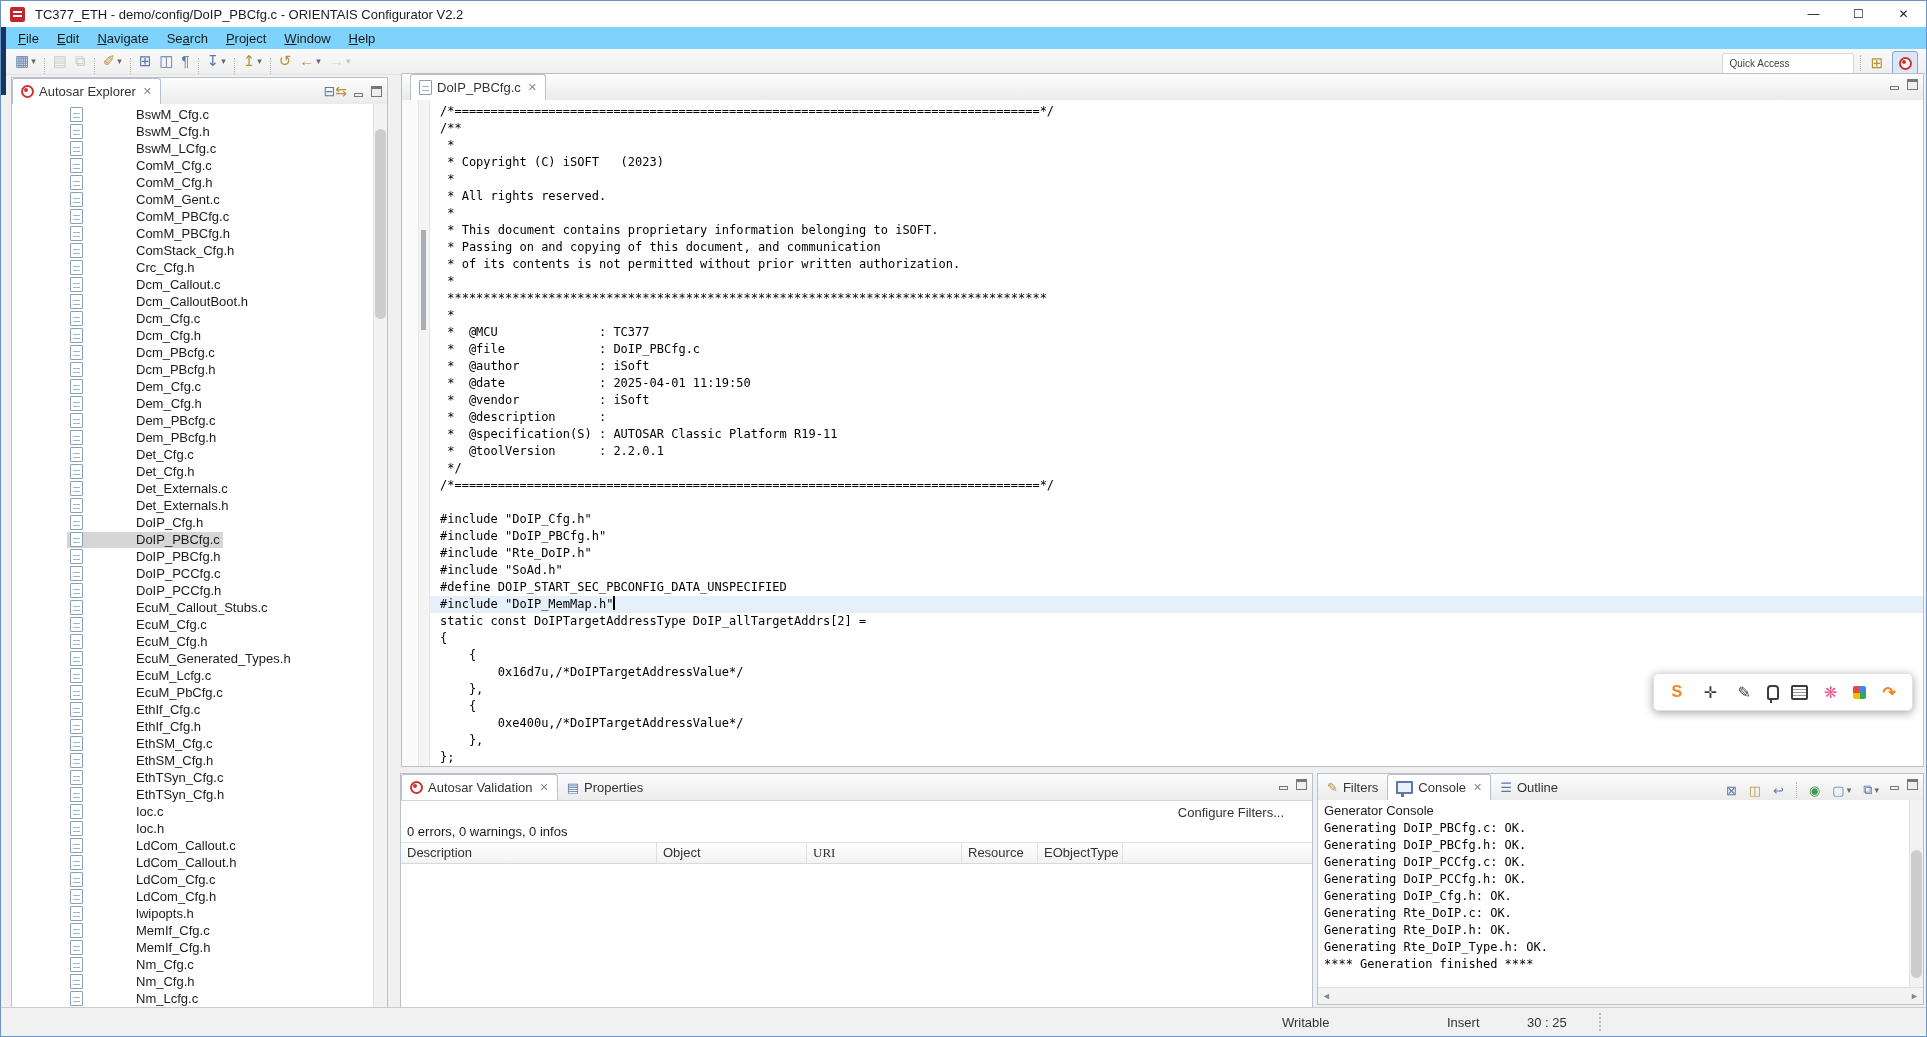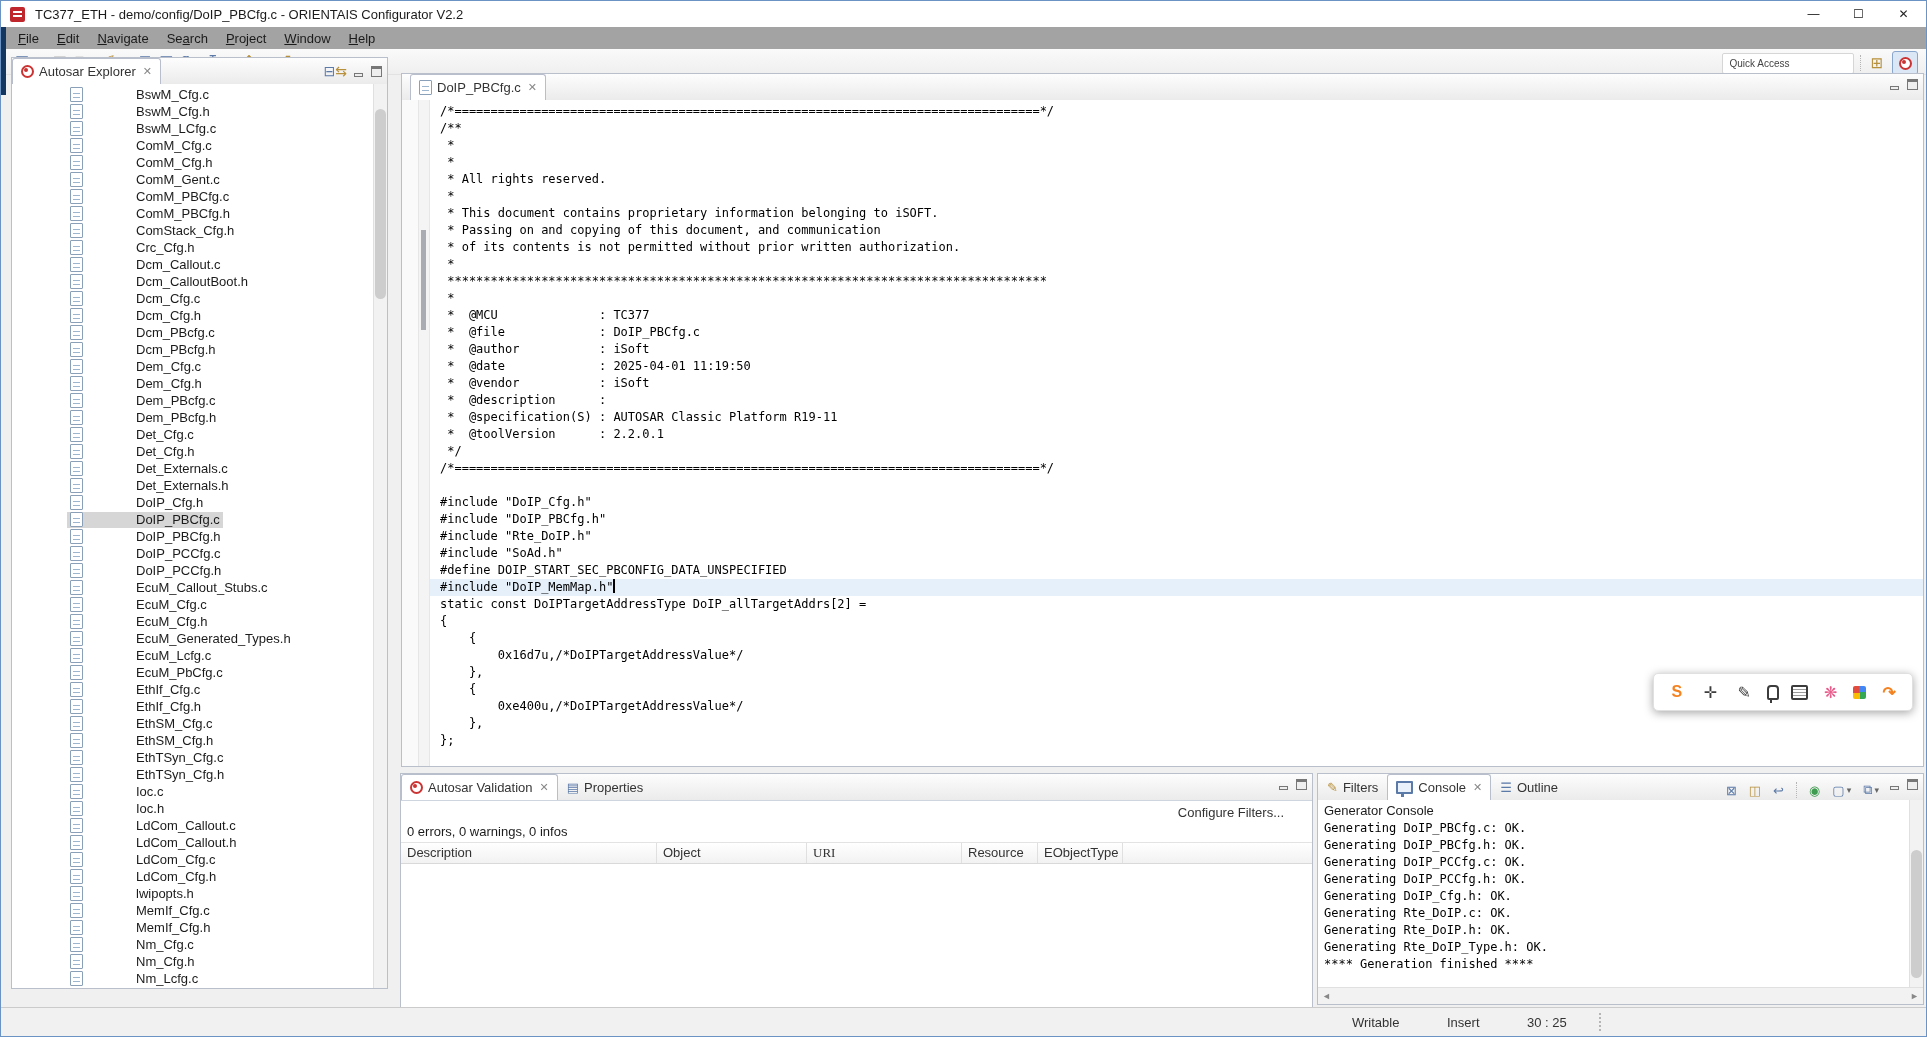--- a/index.html
+++ b/index.html
@@ -6,21 +6,21 @@
   #window{position:relative;width:1927px;height:1037px;background:#f0f0f1;border:1px solid #6b94c4;
           font-family:"Liberation Sans",sans-serif;overflow:hidden;box-sizing:border-box;}
   
   #title-bar{position:absolute;left:0;top:0;width:100%;height:26px;background:#ffffff;display:flex;align-items:center;}
   #app-icon{width:15px;height:15px;margin-left:9px;background:#c0272d;border-radius:2px;position:relative;flex:none;}
   #app-icon::after{content:'';position:absolute;left:3px;top:4px;right:3px;height:2px;background:#fff;box-shadow:0 4px 0 #fff;}
   #title-text{margin-left:10px;font-size:13px;color:#1b1b1b;white-space:nowrap;}
   #win-controls{position:absolute;right:0;top:0;height:26px;display:flex;}
   .win-btn{width:45px;height:26px;display:flex;align-items:center;justify-content:center;font-size:12px;color:#222;}
   
-  #menu-bar{position:absolute;left:0;top:26px;width:100%;height:22px;background:#a3a3a3;display:flex;align-items:center;padding-left:8px;box-sizing:border-box;}
+  #menu-bar{position:absolute;left:0;top:26px;width:100%;height:22px;background:#7dd3fc;display:flex;align-items:center;padding-left:8px;box-sizing:border-box;}
   .menu-item{padding:2px 9px;font-size:13px;color:#1b1b1b;}
   .menu-item u{text-decoration:underline;}
   #edge-strip{position:absolute;left:0;top:26px;width:5px;height:68px;background:#12365f;z-index:5;}
   
   #toolbar{position:absolute;left:0;top:48px;width:100%;height:26px;background:linear-gradient(#fafafa,#efefef);display:flex;align-items:center;padding-left:10px;box-sizing:border-box;border-bottom:1px solid #e2e2e2;}
   .tbi{display:inline-flex;align-items:center;height:22px;padding:0 3px;margin:0 1px;font-size:15px;}
   .tbi .glyph{line-height:20px;}
   .tbi.dd::after{content:"▾";font-size:9px;color:#666;margin-left:2px;}
   .tbi.disabled{opacity:.35;filter:grayscale(1);}
   .tbi.sep{width:0;padding:0;margin:0 4px;height:16px;border-left:1px dotted #b5b5b5;}
@@ -36,21 +36,21 @@
   .tabstrip{height:26px;background:linear-gradient(#fdfdfd,#ebebeb);border-bottom:1px solid #cfd5de;display:flex;align-items:flex-end;position:relative;}
   .tab{display:inline-flex;align-items:center;gap:5px;height:25px;padding:0 8px;font-size:13px;color:#333;border:1px solid transparent;border-bottom:none;white-space:nowrap;}
   .tab.selected{background:#fff;border-color:#b8becc;border-radius:3px 3px 0 0;}
   .tab .close-x{font-size:11px;color:#888;margin-left:2px;}
   .hdr-icons{position:absolute;right:4px;top:4px;display:flex;align-items:center;gap:5px;}
   .hicon{font-size:14px;line-height:16px;}
   .mm-btn{width:13px;height:13px;position:relative;display:inline-block;}
   .mm-min::after{content:'';position:absolute;left:2px;right:2px;top:8px;height:2px;border:1px solid #777;background:#eee;}
   .mm-max::after{content:'';position:absolute;inset:1px;border:1px solid #777;border-top-width:3px;background:#eee;}
   
-  #explorer{left:10px;top:56px;width:377px;height:932px;}
+  #explorer{left:10px;top:76px;width:377px;height:932px;}
   #file-tree{position:absolute;left:0;top:26px;right:13px;bottom:0;overflow:hidden;padding-top:2px;background:#fff;}
   .tree-row{height:17px;display:flex;align-items:center;padding-left:55px;white-space:nowrap;}
   .selbox{display:inline-flex;align-items:center;gap:5px;padding:0 3px;height:16px;}
   .tree-row.selected .selbox{background:#d6d6d6;}
   .ficon{width:11px;height:13px;background:#fff;border:1px solid #8aa0b8;border-radius:1px;flex:none;
          background-image:repeating-linear-gradient(to bottom,transparent 0 3px,#9db6d0 3px 4px);background-size:7px 9px;background-position:2px 2px;background-repeat:no-repeat;}
   .flabel{font-size:13px;color:#1b1b1b;margin-left:48px;}
   #tree-scrollbar{position:absolute;right:0;top:26px;width:13px;bottom:0;background:#f2f2f2;border-left:1px solid #e0e0e0;}
   #tree-thumb{position:absolute;left:1px;right:1px;top:25px;height:190px;background:#cdcdcd;border-radius:6px;}
   
@@ -89,21 +89,21 @@
   .con-line{height:17px;line-height:17px;white-space:pre;font-family:"DejaVu Sans Mono",monospace;font-size:12px;color:#000;padding-left:6px;}
   #console-vscroll{position:absolute;right:0;top:26px;width:13px;bottom:16px;background:#f2f2f2;border-left:1px solid #e0e0e0;}
   #console-vthumb{position:absolute;left:1px;right:1px;top:50px;height:128px;background:#cdcdcd;border-radius:6px;}
   #console-hscroll{position:absolute;left:0;right:0;bottom:0;height:16px;background:#f2f2f2;border-top:1px solid #e0e0e0;display:flex;justify-content:space-between;align-items:center;}
   .scroll-arrow{font-size:9px;color:#888;padding:0 4px;}
   .console-tab-icon{width:13px;height:9px;border:2px solid #5b7aa8;border-radius:1px;position:relative;background:#eaf1fa;}
   .console-tab-icon::after{content:'';position:absolute;left:3px;bottom:-5px;width:3px;height:3px;background:#5b7aa8;}
   
   #status-bar{position:absolute;left:0;top:1006px;width:100%;height:31px;background:#f1f1f1;border-top:1px solid #cbcbcb;font-size:13px;color:#333;}
   .status-item{position:absolute;top:7px;white-space:nowrap;}
-  #status-writable{left:1351px;text-align:right;}
+  #status-writable{left:1281px;text-align:right;}
   #status-insert{left:1446px;}
   #status-position{left:1526px;}
   #status-grip{position:absolute;left:1598px;top:5px;height:18px;border-left:2px dotted #b5b5b5;}
   .tab-icon-pencil{color:#b8913d;font-size:13px;}
   .tab-icon-outline{color:#5b7aa8;font-size:13px;}
   .tab-icon-props{color:#5b7aa8;font-size:13px;}
 </style>
 </head>
 <body>
 
@@ -596,20 +596,21 @@
     <div id="editor-content">
       <div id="ruler-annot"></div>
       <div id="ruler-fold">
         <div id="range-indicator"></div>
       </div>
       <div id="code">
 
       <div class="code-line"><span>/*=================================================================================*/</span></div>
           <div class="code-line"><span>/**</span></div>
           <div class="code-line"><span> *</span></div>
+          <div class="code-line"><span> * Copyright (C) iSOFT   (2023)</span></div>
           <div class="code-line"><span> *</span></div>
           <div class="code-line"><span> * All rights reserved.</span></div>
           <div class="code-line"><span> *</span></div>
           <div class="code-line"><span> * This document contains proprietary information belonging to iSOFT.</span></div>
           <div class="code-line"><span> * Passing on and copying of this document, and communication</span></div>
           <div class="code-line"><span> * of its contents is not permitted without prior written authorization.</span></div>
           <div class="code-line"><span> *</span></div>
           <div class="code-line"><span> ***********************************************************************************</span></div>
           <div class="code-line"><span> *</span></div>
           <div class="code-line"><span> *  @MCU              : TC377</span></div>

